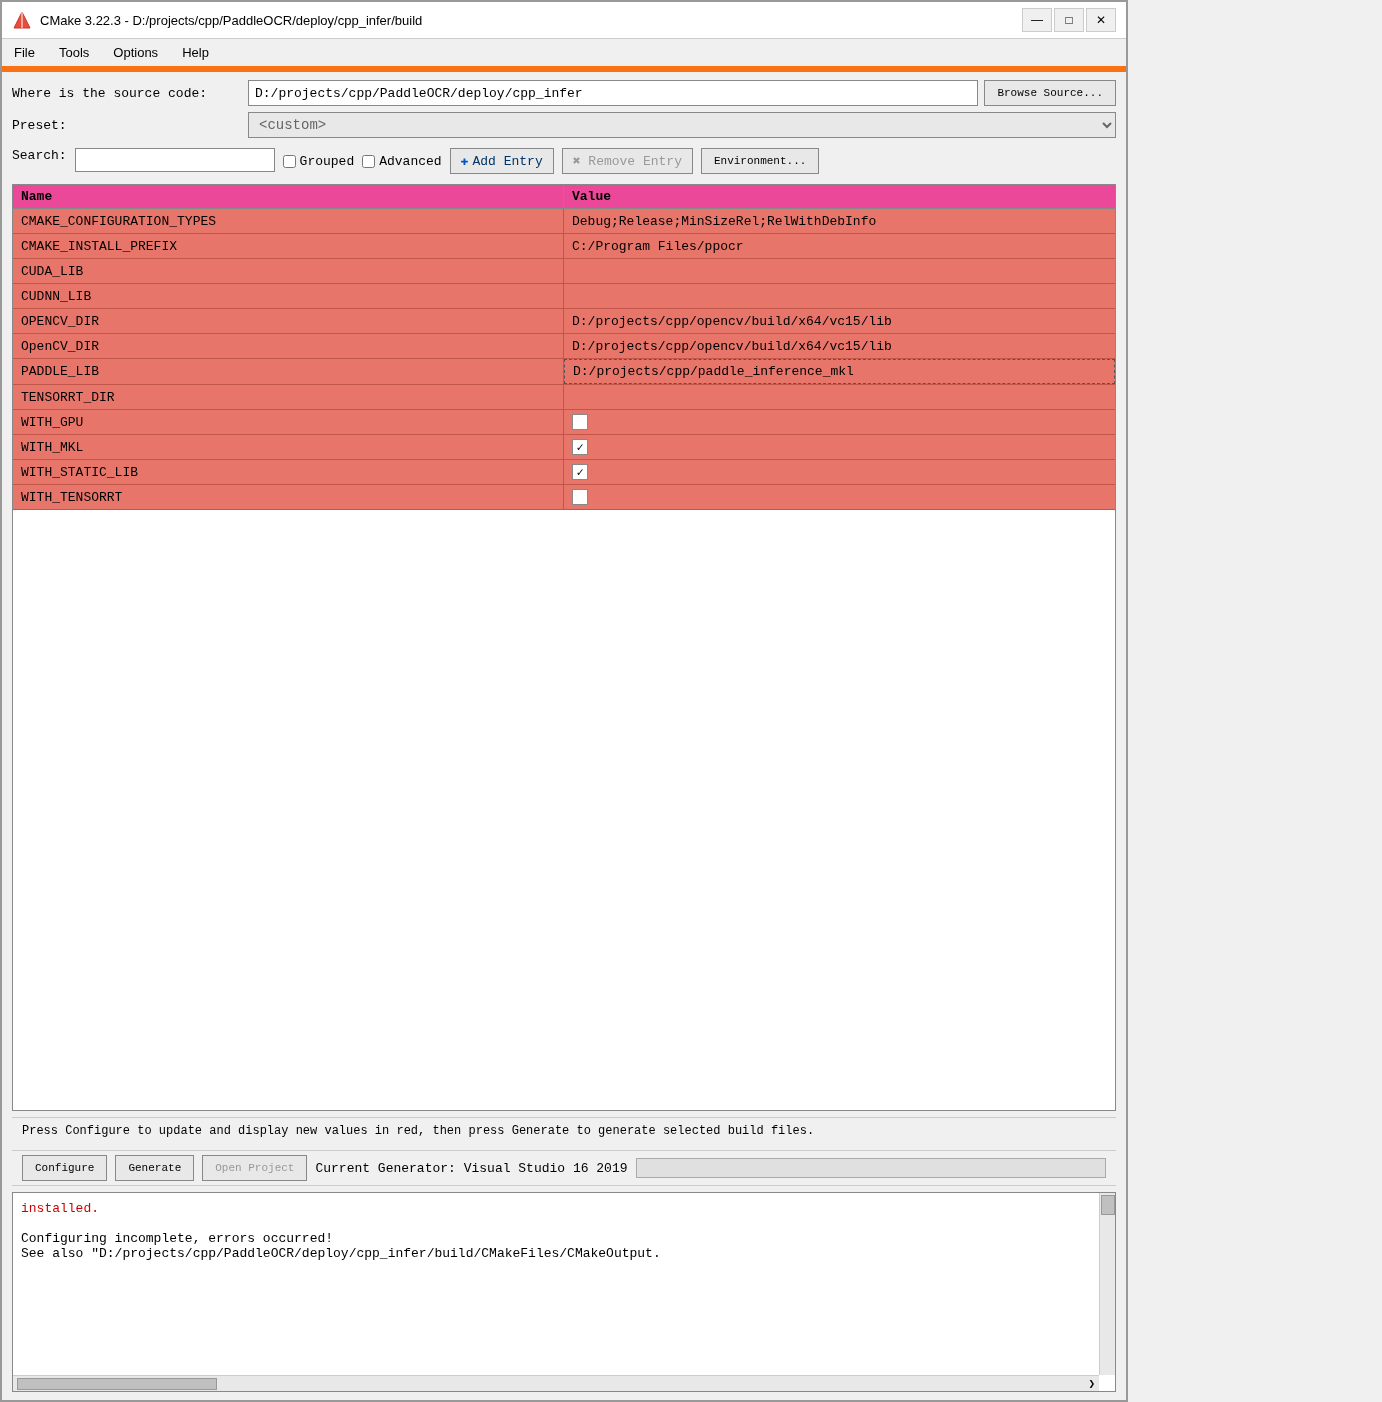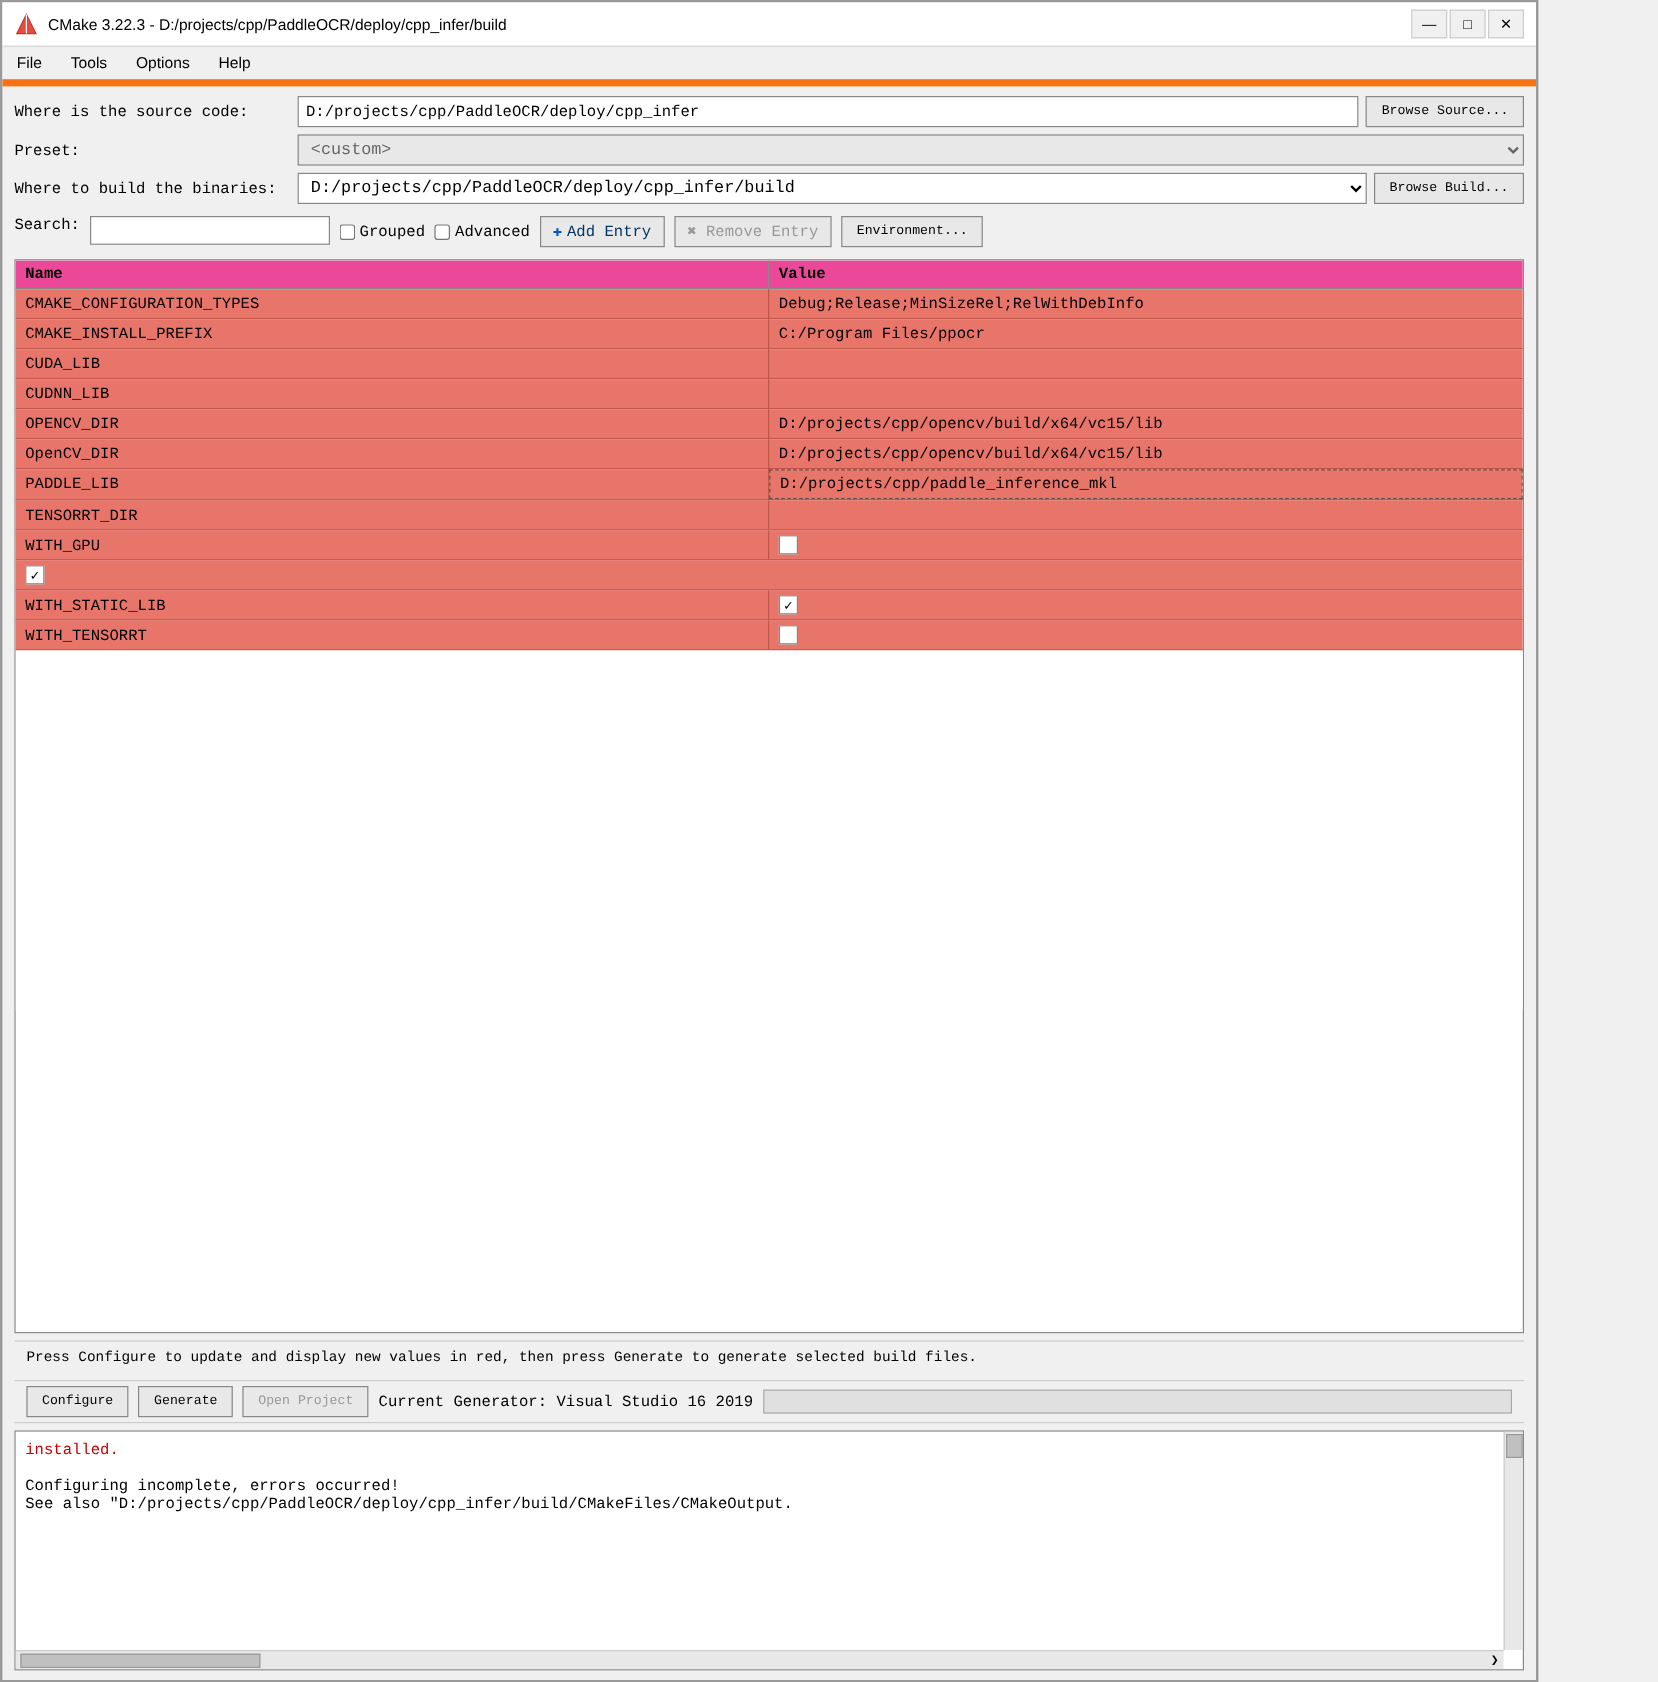--- a/index.html
+++ b/index.html
@@ -230,21 +230,21 @@
       font-size: 13px;
     }
     .progress-bar {
       flex: 1;
       height: 20px;
       background: #e0e0e0;
       border: 1px solid #aaa;
     }
 
     .outer-wrapper {
-      width: 1282px;
+      width: 1128px;
       min-height: 1402px;
       border: 2px solid #999;
       background: #f0f0f0;
       display: flex;
       flex-direction: column;
     }
 
     .content-area {
       flex: 1;
       display: flex;
@@ -289,27 +289,20 @@
       <button class="btn">Browse Source...</button>
     </div>
 
     <div class="form-row">
       <span class="form-label">Preset:</span>
       <select class="form-select">
         <option>&lt;custom&gt;</option>
       </select>
     </div>
 
-    <div class="form-row">
-      <span class="form-label">Where to build the binaries:</span>
-      <select class="form-select" style="background:#fff; color:#000;">
-        <option>D:/projects/cpp/PaddleOCR/deploy/cpp_infer/build</option>
-      </select>
-      <button class="btn">Browse Build...</button>
-    </div>
 
     <div class="toolbar-row">
       <span class="search-label">Search:</span>
       <input class="search-input" type="text" style="">
       <label class="checkbox-label">
         <input type="checkbox" style="">
         <span>Grouped</span>
       </label>
       <label class="checkbox-label">
         <input type="checkbox" style="">
@@ -365,20 +358,21 @@
             <div class="table-cell">TENSORRT_DIR</div>
             <div class="table-cell"></div>
           </div>
           <div class="table-row">
             <div class="table-cell">WITH_GPU</div>
             <div class="table-cell">
               <div class="checkbox-cell"></div>
             </div>
           </div>
           <div class="table-row">
+            <div class="table-cell">WITH_MKL</div>
             <div class="table-cell">
               <div class="checkbox-cell">✓</div>
             </div>
           </div>
           <div class="table-row">
             <div class="table-cell">WITH_STATIC_LIB</div>
             <div class="table-cell">
               <div class="checkbox-cell">✓</div>
             </div>
           </div>

